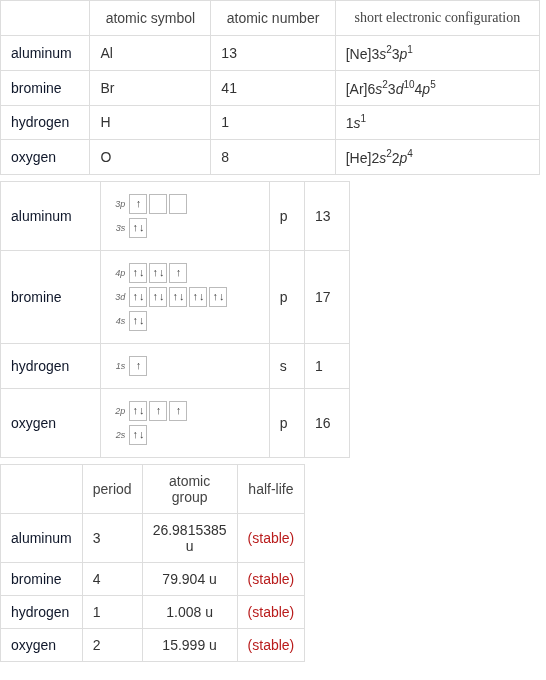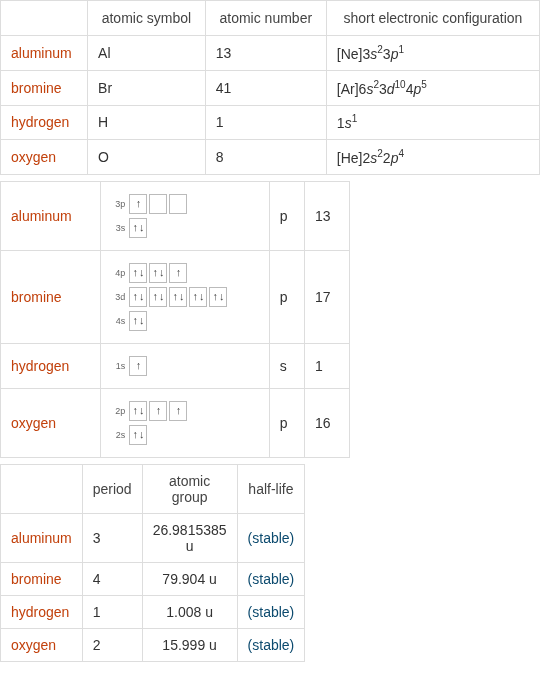--- a/index.html
+++ b/index.html
@@ -26,43 +26,45 @@
     font-weight: normal;
     text-align: left;
     color: #444;
   }
   .hdr {
     text-align: center;
     vertical-align: middle;
   }
   .hdr.multiline {
     line-height: 1.3;
+    font-family: Liberation Serif, serif;
   }
   .rowhdr {
-    color: #c2410c;
+    color: #0f172a;
     margin-left: 36px;
   }
   .econf sup {
     font-size: 10px;
   }
   .econf i { font-style: italic; }
   
   .aufbau {
     display: flex;
     flex-direction: column;
     gap: 4px;
     padding: 4px 0;
   }
   .orb-row {
     display: flex;
     align-items: center;
     gap: 4px;
   }
   .orb-label {
     font-size: 9px;
+    font-style: italic;
     color: #666;
     width: 14px;
     text-align: right;
   }
   .orb-boxes {
     display: flex;
     gap: 2px;
   }
   .orb-box {
     width: 16px;
@@ -80,21 +82,21 @@
     display:flex;
     gap:1px;
     justify-content:center;
     align-items:center;
     width:100%;
     height:100%;
   }
   .up::before { content:"\2191"; }
   .down::before { content:"\2193"; }
   .mass-col { text-align: center; }
-  .stable { color: #0c4a6e; }
+  .stable { color: #b91c1c; }
   
   .t1 { width: 540px; padding-left: 16px; }
   .t2 { width: 350px; }
   .t3 { width: 295px; }
   .corner { background:#fff; }
 </style>
 </head>
 <body>
 
 <table class="t1">

